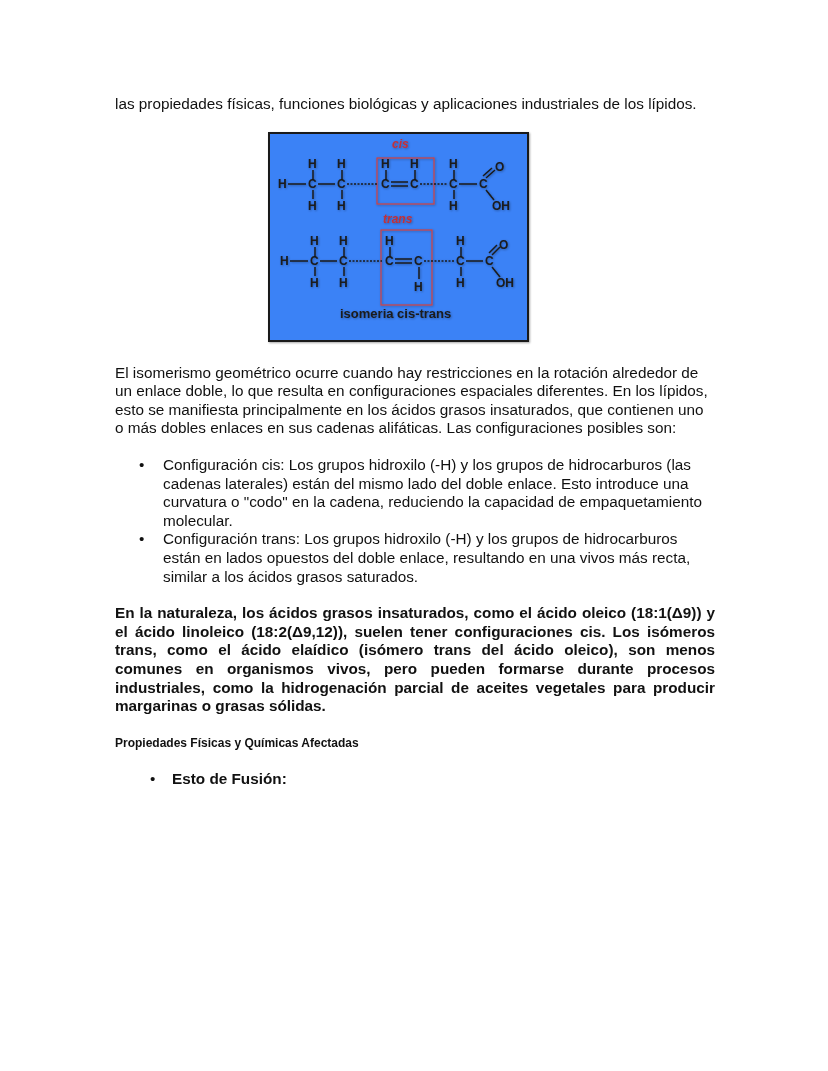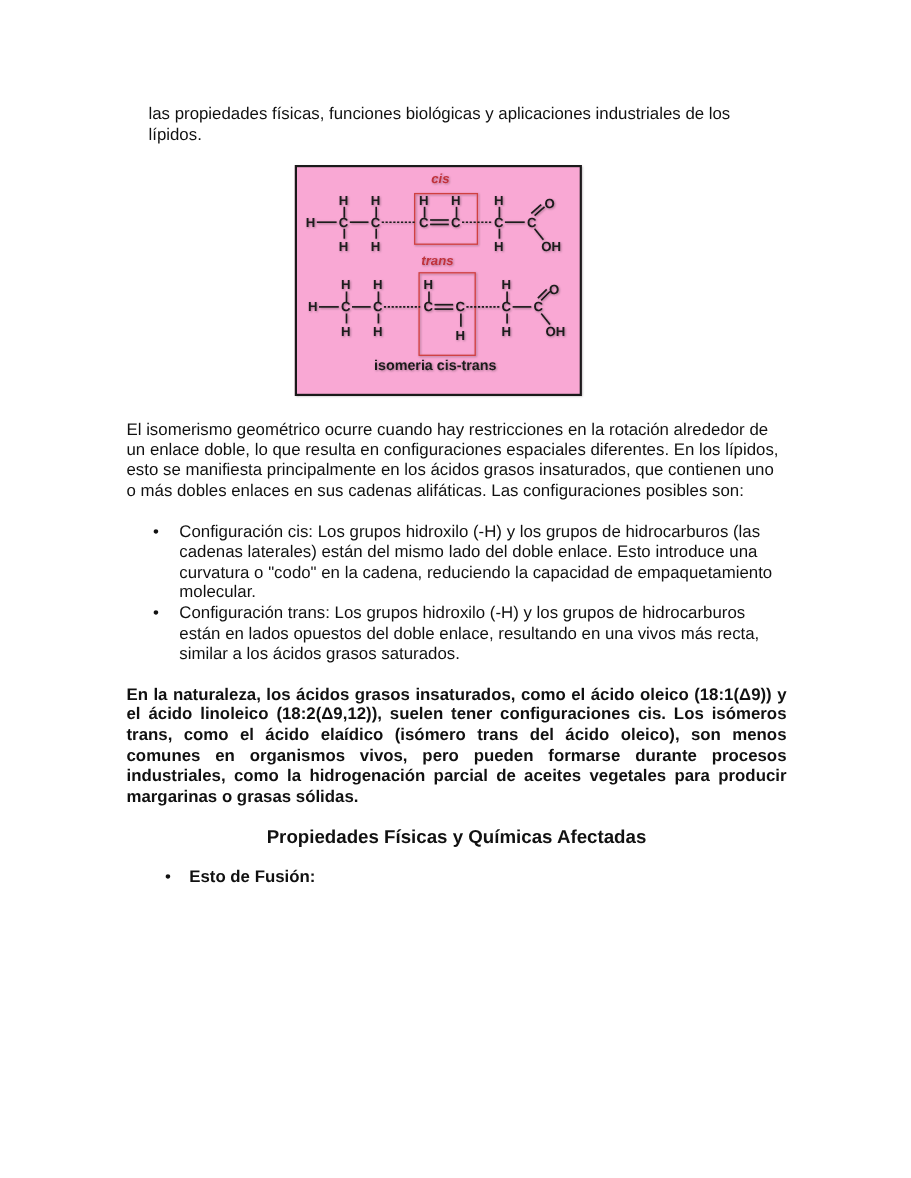--- a/index.html
+++ b/index.html
@@ -21,35 +21,34 @@
       position: absolute;
       left: 115px;
       top: 95px;
       width: 600px;
     }
     p {
       margin: 0;
     }
     .intro-tail {
       margin-bottom: 18px;
-      margin-left: 20px;
     }
     .figure-wrap {
       width: 100%;
       display: flex;
       justify-content: center;
       margin-bottom: 22px;
     }
     .figure {
       width: 257px;
       height: 206px;
       border: 2.5px solid #1a1a1a;
       box-shadow: 1px 1px 2px rgba(0,0,0,0.35);
       position: relative;
-      background: #f9a8d4;
+      background: #3b82f6;
       margin-left: -34px;
     }
     .figure svg {
       position: absolute;
       left: 0;
       top: 0;
     }
     .justify {
       text-align: justify;
       font-weight: bold;
@@ -69,24 +68,23 @@
     ul.bullets li .dot {
       position: absolute;
       left: -24px;
       top: 0;
     }
     .bold {
       font-weight: normal;
     }
     h3.section-heading {
       margin: 0 0 18px 0;
-      font-size: 17px;
+      font-size: 12px;
       font-weight: bold;
       line-height: 18.6px;
-      text-align: center;
     }
     .sub-bullet {
       position: relative;
       padding-left: 57px;
       font-weight: bold;
     }
     .sub-bullet .dot {
       position: absolute;
       left: 35px;
       top: 0;

